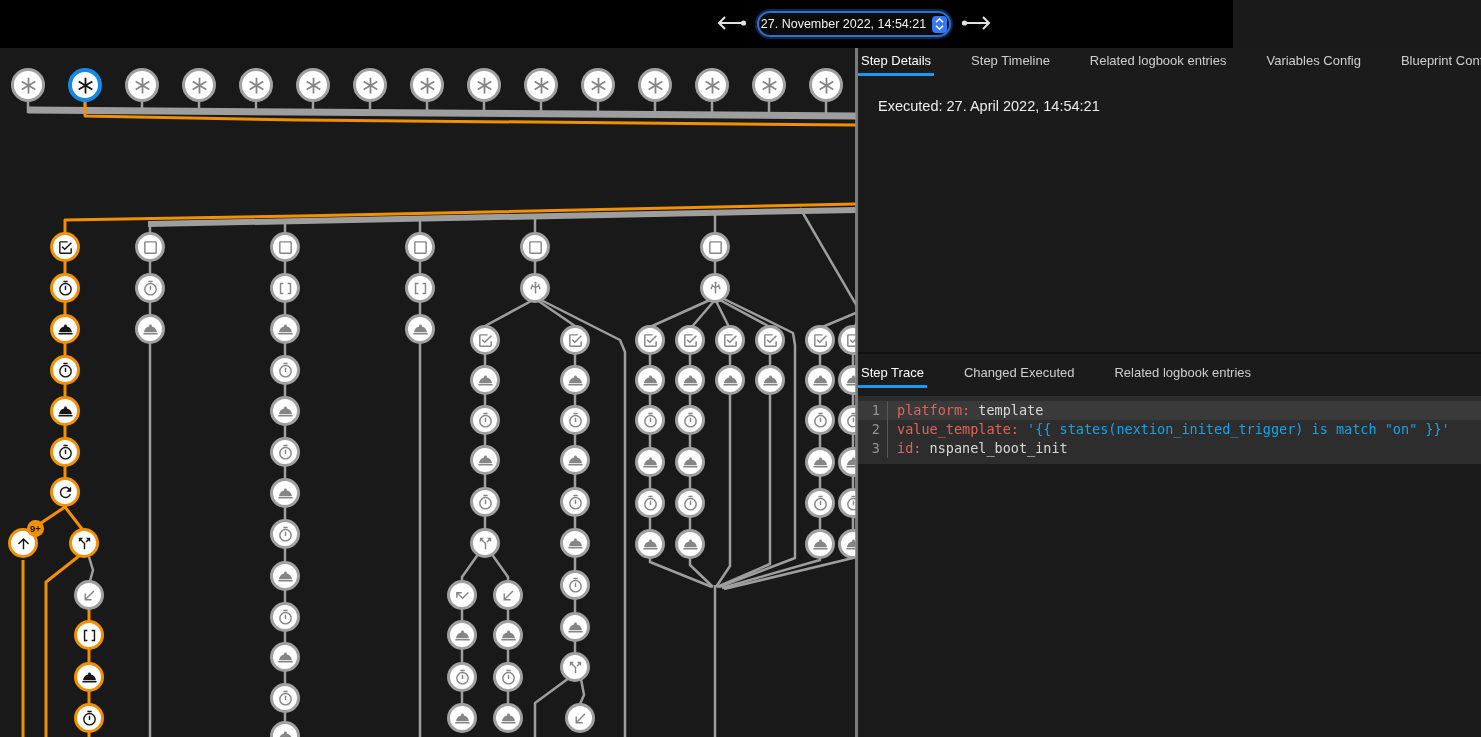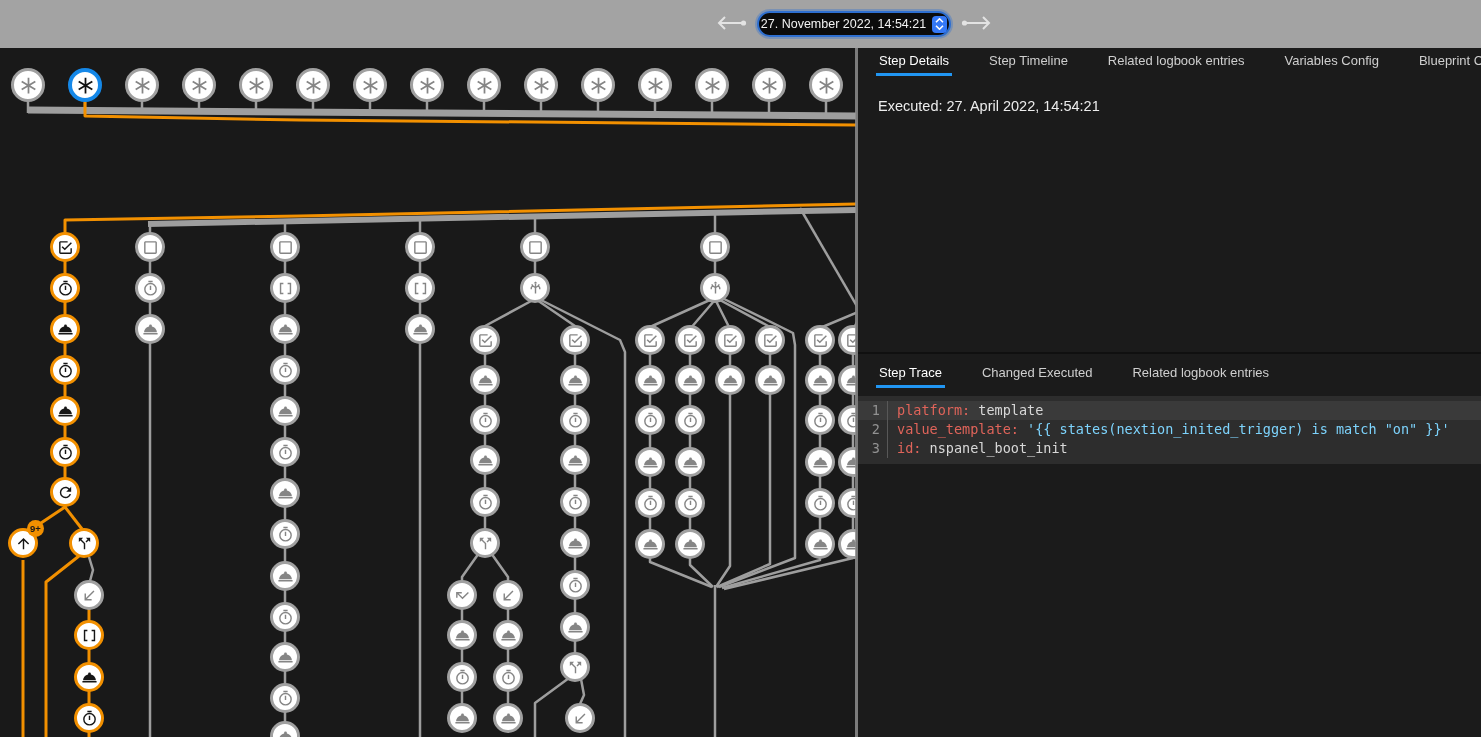--- a/index.html
+++ b/index.html
@@ -1,19 +1,19 @@
 <!DOCTYPE html>
 <html><head>
 <meta charset="utf-8">
 <style>
   html,body{margin:0;padding:0;background:#101010;font-family:"Liberation Sans",sans-serif;}
   #app{position:relative;width:1481px;height:737px;overflow:hidden;background:#1a1a1a;}
 
   
-  .topbar{position:absolute;left:0;top:0;width:1481px;height:48px;background:#a3a3a3;border-bottom:1px solid #232323;}
+  .topbar{position:absolute;left:0;top:0;width:1233px;height:48px;background:#000000;border-bottom:1px solid #232323;}
   .nav-btn{position:absolute;top:12px;width:36px;height:24px;background:none;border:none;padding:0;cursor:pointer;color:#e3e3e3;}
   .nav-btn.prev{left:714px;}
   .nav-btn.next{left:958px;}
   .run-select{position:absolute;left:757px;top:11px;width:194px;height:26px;box-sizing:border-box;
     background:#0b0b0b;border-radius:13px;border:2px solid #2e6fd0;box-shadow:0 0 0 2px rgba(46,111,208,.35);
     display:flex;align-items:center;justify-content:center;gap:6px;color:#f2f2f2;font-size:12.5px;cursor:pointer;}
   .run-select .stepper{width:15px;height:17px;border-radius:4px;background:#3478f6;display:flex;align-items:center;justify-content:center;}
 
   
   .graph{position:absolute;left:0;top:48px;width:856px;height:689px;background:#191919;overflow:hidden;}
@@ -22,35 +22,35 @@
   .node.v-g{border:3px solid #a0a0a0;color:#858585;}
   .node.v-o{border:3px solid #f29000;color:#161616;}
   .node.v-b{border:4px solid #1588e8;color:#121212;}
   .node svg{display:block;}
   .badge{position:absolute;width:17px;height:17px;border-radius:50%;background:#f29000;color:#181818;
     font-size:9.5px;font-weight:bold;display:flex;align-items:center;justify-content:center;z-index:5;}
   .pane-divider{position:absolute;left:855px;top:48px;width:3px;height:689px;background:#8d8d8d;opacity:.85;}
 
   
   .panel{position:absolute;left:858px;top:48px;width:623px;height:689px;background:#1b1b1b;}
-  .tabbar{display:flex;align-items:stretch;height:28px;padding-left:18px;gap:34px;}
+  .tabbar{display:flex;align-items:stretch;height:28px;gap:34px;}
   .tab{display:flex;align-items:center;padding:0 3px;font-size:13px;color:#cfcfcf;border-bottom:3px solid transparent;cursor:pointer;white-space:nowrap;}
   .tab.active{color:#ffffff;border-bottom-color:#2196f3;}
   .executed{padding:22px 20px 0 20px;font-size:14.5px;color:#ededed;}
   .section2{position:absolute;left:0;top:304px;width:623px;border-top:2px solid #101010;padding-top:6px;}
 
   
   .code{margin-top:8px;background:#2d2d2d;font-family:"DejaVu Sans Mono",monospace;font-size:13.5px;padding:5px 0 6px 0;}
   .code-row{display:flex;line-height:19px;}
   .code-row.hl{background:#3a3a3a;}
   .gutter{width:22px;flex:0 0 22px;text-align:right;padding-right:7px;color:#929292;border-right:1px solid #585858;user-select:none;}
   .src{padding-left:9px;white-space:pre;}
   .c-k{color:#e0645a;}
   .c-p{color:#d8d8d8;}
-  .c-s{color:#7dd3fc;}
+  .c-s{color:#0ea5e9;}
 </style>
 </head>
 <body>
 
 <div id="app">
 
   <div class="topbar">
     <button class="nav-btn prev" title="">
       <span>
         <svg width="34" height="16" viewBox="0 0 34 16">

